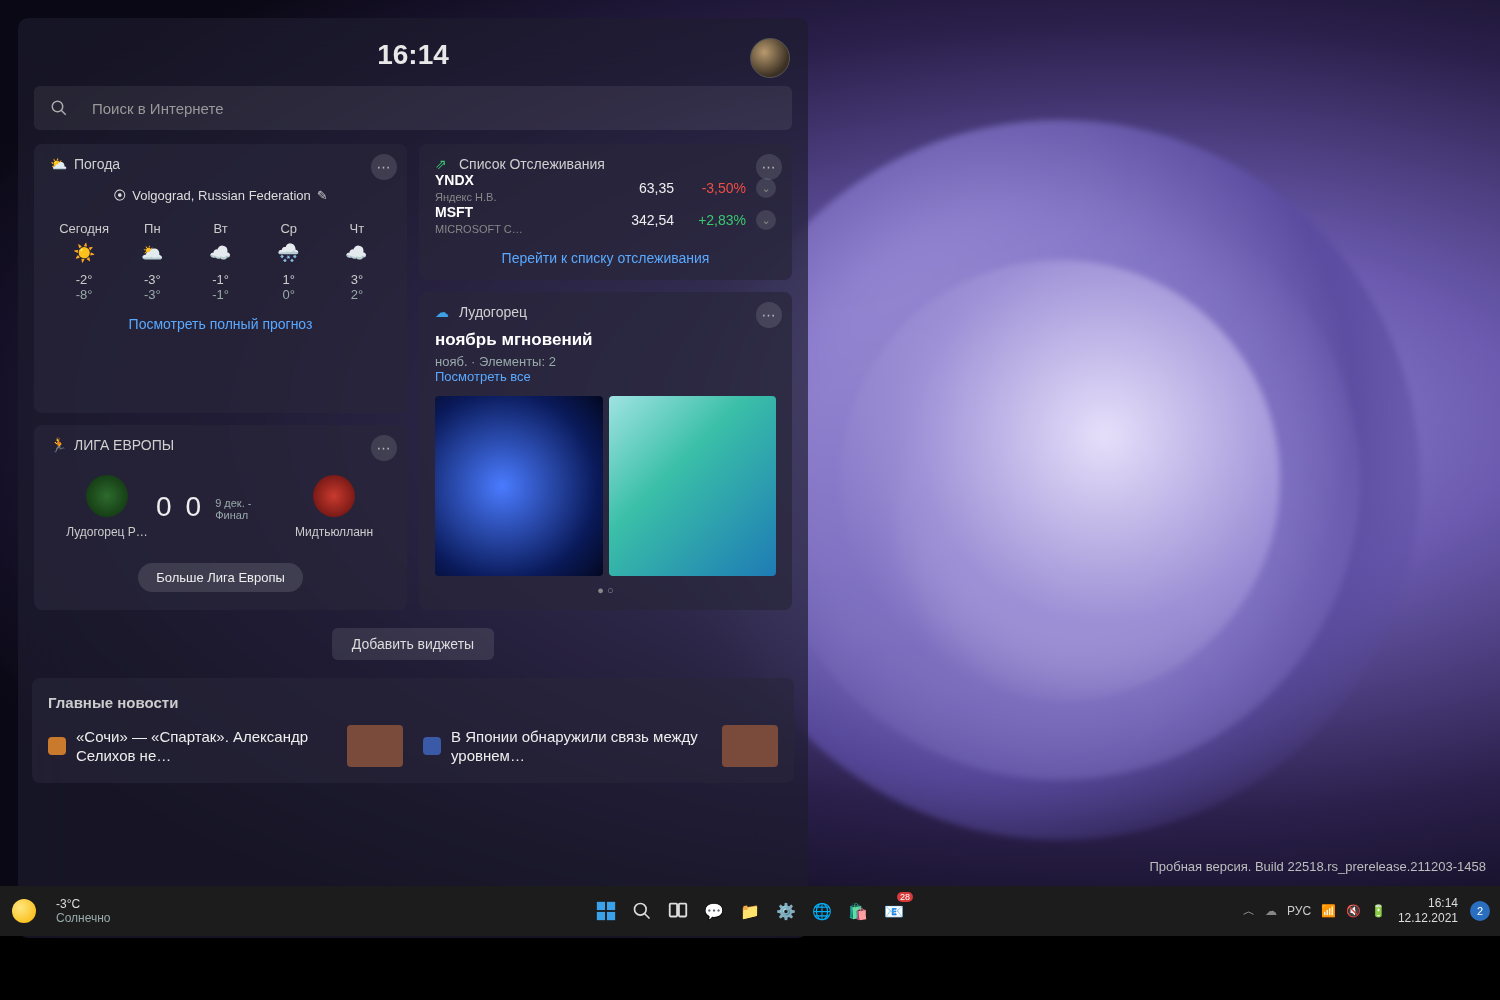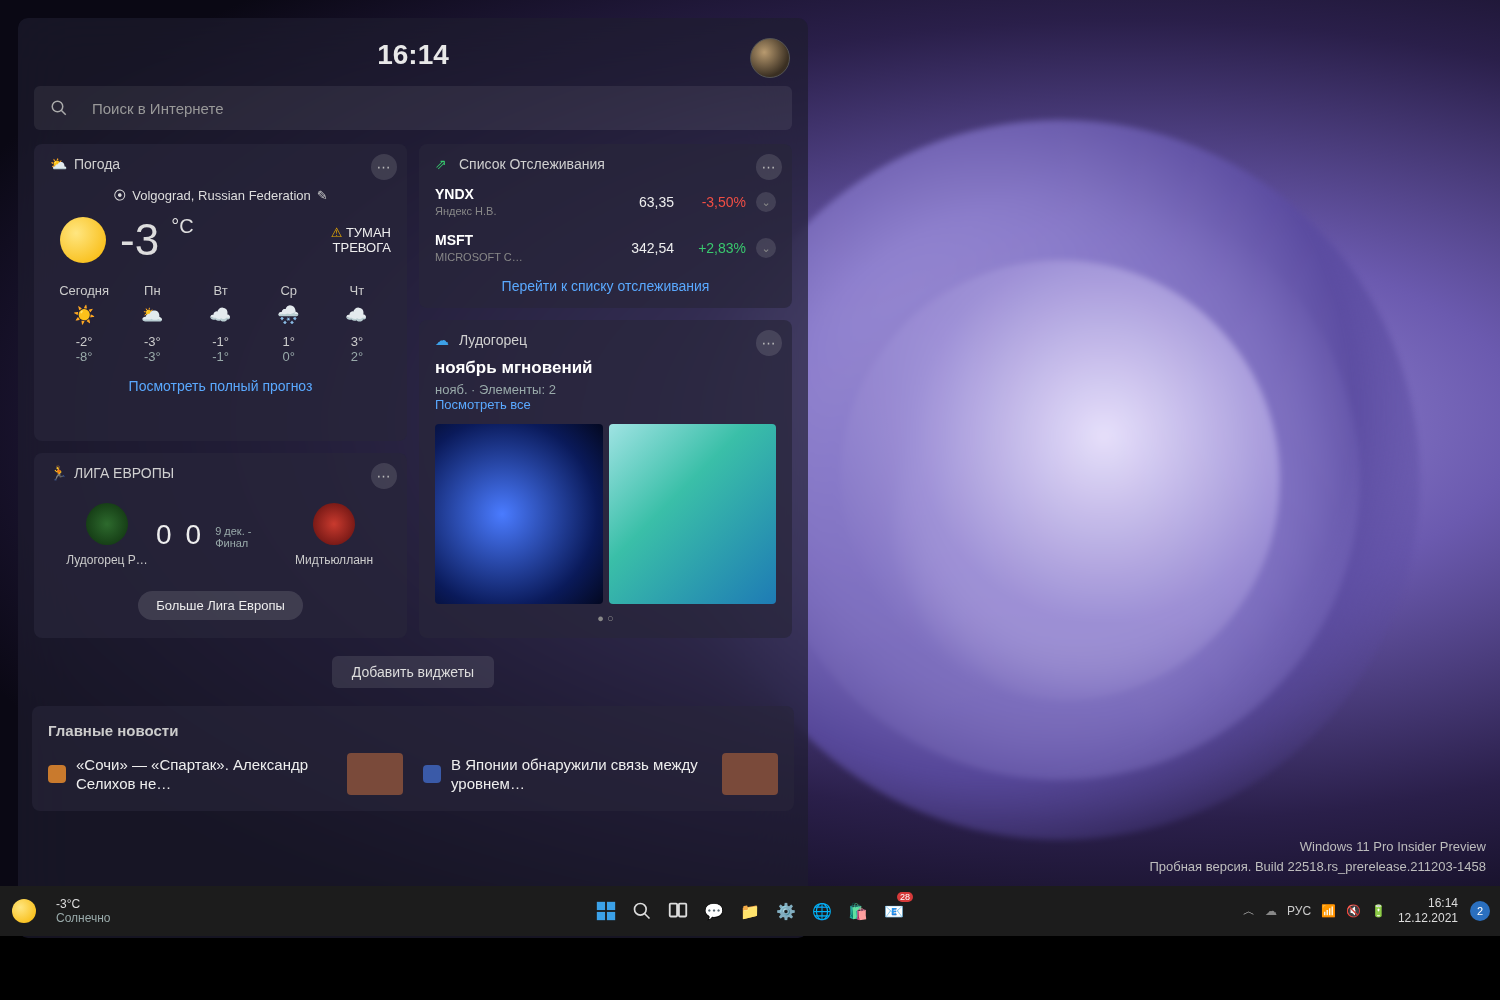--- a/index.html
+++ b/index.html
@@ -35,21 +35,21 @@
   .weather .alert{margin-left:auto;text-align:right;font-size:13px;color:#eee;}
   .weather .alert .warn{color:#f0b000;}
   .forecast{display:flex;justify-content:space-between;margin-top:18px;font-size:13px;color:#ccc;text-align:center;}
   .forecast .day{flex:1;}
   .forecast .ic{height:24px;margin:6px 0;font-size:18px;}
   .forecast .hi,.forecast .lo{font-size:13px;}
   .forecast .lo{color:#9aa;}
   .card .link{color:#5aa9ff;text-align:center;font-size:14px;margin-top:14px;cursor:pointer;}
 
   
-  .stock-row{display:flex;align-items:center;margin-top:14px;gap:10px;}
+  .stock-row{display:flex;align-items:center;margin-top:0;gap:10px;}
   .stock-row .sym{flex:1;}
   .stock-row .sym b{display:block;color:#fff;font-size:14px;}
   .stock-row .sym span{color:#888;font-size:11px;}
   .stock-row .price{width:70px;text-align:right;color:#eee;}
   .stock-row .chg{width:62px;text-align:right;}
   .chg.up{color:#39c96e;} .chg.down{color:#f04e44;}
   .chev{width:20px;height:20px;border-radius:50%;background:rgba(255,255,255,.12);display:flex;align-items:center;justify-content:center;color:#888;font-size:11px;}
 
   
   .photos .title{font-size:17px;font-weight:600;color:#fff;margin-top:10px;}
@@ -123,28 +123,20 @@
         <div class="card-hd">
           <span class="ico">⛅</span>
           <span>Погода</span>
         </div>
         <div class="more">⋯</div>
         <div class="loc">
           <span>⦿</span>
           <span>Volgograd, Russian Federation</span>
           <span class="pencil">✎</span>
         </div>
-        <div class="current">
-          <div class="sun"></div>
-          <div class="temp"><span>-3</span> <span class="deg">°C</span></div>
-          <div class="alert">
-            <div><span class="warn">⚠</span> <span>ТУМАН</span></div>
-            <div>ТРЕВОГА</div>
-          </div>
-        </div>
         <div class="forecast" id="forecast">
             <div class="day">
               <div>Сегодня</div>
               <div class="ic">☀️</div>
               <div class="hi">-2°</div>
               <div class="lo">-8°</div>
             </div>
             <div class="day">
               <div>Пн</div>
               <div class="ic">🌥️</div>
@@ -251,21 +243,20 @@
           <div class="news-item">
             <div class="nico" style="background:#3a5aa8"></div>
             <div class="ntxt">В Японии обнаружили связь между уровнем…</div>
             <div class="thumb"></div>
           </div>
         </div>
     </div>
   </div>
 
   <div class="watermark">
-    <div>Windows 11 Pro Insider Preview</div>
     <div>Пробная версия. Build 22518.rs_prerelease.211203-1458</div>
   </div>
 
   <div class="taskbar">
     <div class="tb-left">
       <div class="wsun"></div>
       <div class="wtxt">
         <div>-3°C</div>
         <div style="color:#9aa">Солнечно</div>
       </div>

